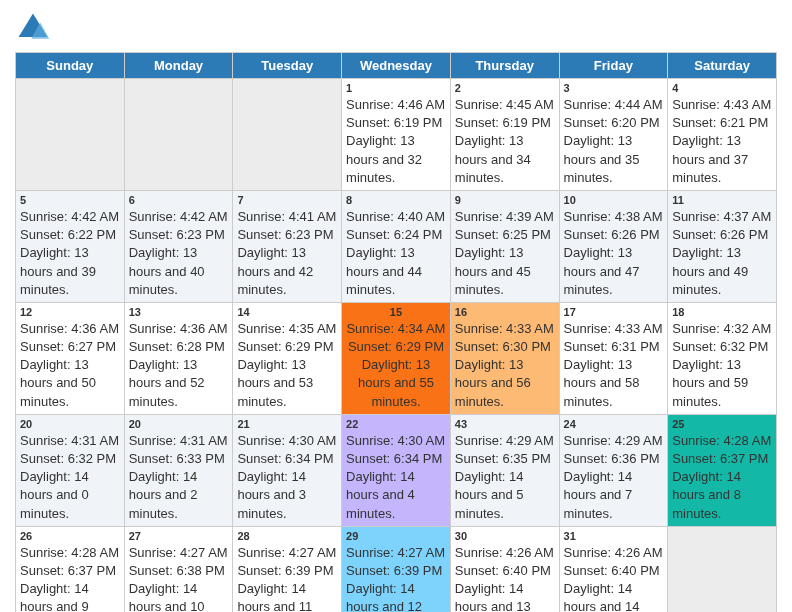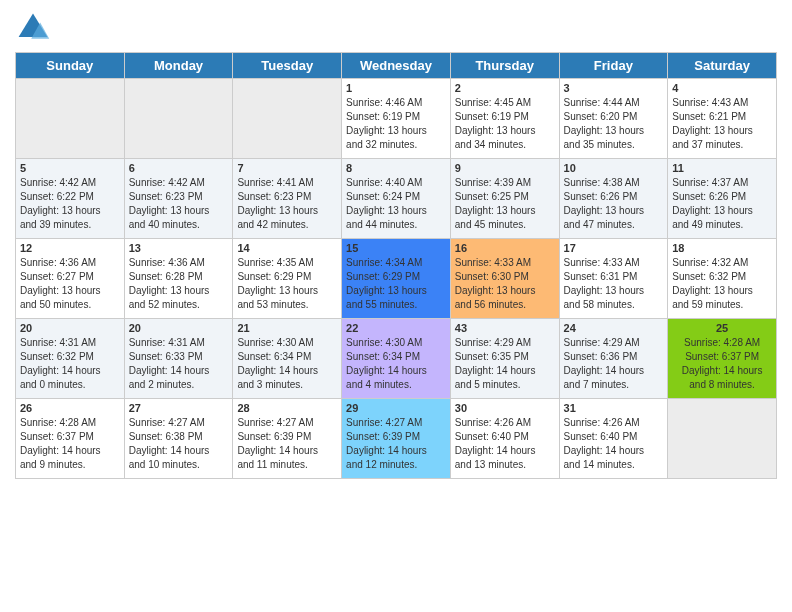--- a/index.html
+++ b/index.html
@@ -89,21 +89,21 @@
     }
     td.empty {
       background: #ececec !important;
     }
     .day-num {
       font-size: 11px;
       font-weight: bold;
       margin-bottom: 2px;
     }
     .day-info {
-      font-size: 10px;
+      font-size: 13px;
       line-height: 1.4;
       color: #333;
     }
   </style>
 </head>
 <body>
 
 <div class="page">
   <div class="header">
     <div class="logo">
@@ -193,21 +193,21 @@
         <div class="day-info">Sunrise: 4:36 AM<br>Sunset: 6:27 PM<br>Daylight: 13 hours and 50 minutes.</div>
           </td>
           <td style="background: rgb(255, 255, 255);">
             <div class="day-num">13</div>
         <div class="day-info">Sunrise: 4:36 AM<br>Sunset: 6:28 PM<br>Daylight: 13 hours and 52 minutes.</div>
           </td>
           <td style="background: rgb(255, 255, 255); margin-top: 35px;">
             <div class="day-num">14</div>
         <div class="day-info">Sunrise: 4:35 AM<br>Sunset: 6:29 PM<br>Daylight: 13 hours and 53 minutes.</div>
           </td>
-          <td style="background: #3b82f6;">
+          <td style="background: #f97316; text-align: center;">
             <div class="day-num">15</div>
         <div class="day-info">Sunrise: 4:34 AM<br>Sunset: 6:29 PM<br>Daylight: 13 hours and 55 minutes.</div>
           </td>
           <td style="background: #fdba74;">
             <div class="day-num">16</div>
         <div class="day-info">Sunrise: 4:33 AM<br>Sunset: 6:30 PM<br>Daylight: 13 hours and 56 minutes.</div>
           </td>
           <td style="background: rgb(255, 255, 255);">
             <div class="day-num">17</div>
         <div class="day-info">Sunrise: 4:33 AM<br>Sunset: 6:31 PM<br>Daylight: 13 hours and 58 minutes.</div>
@@ -235,21 +235,21 @@
         <div class="day-info">Sunrise: 4:30 AM<br>Sunset: 6:34 PM<br>Daylight: 14 hours and 4 minutes.</div>
           </td>
           <td style="background: rgb(240, 244, 248);">
             <div class="day-num">43</div>
         <div class="day-info">Sunrise: 4:29 AM<br>Sunset: 6:35 PM<br>Daylight: 14 hours and 5 minutes.</div>
           </td>
           <td style="background: rgb(240, 244, 248);">
             <div class="day-num">24</div>
         <div class="day-info">Sunrise: 4:29 AM<br>Sunset: 6:36 PM<br>Daylight: 14 hours and 7 minutes.</div>
           </td>
-          <td style="background: #84cc16; text-align: center;">
+          <td style="background: #14b8a6;">
             <div class="day-num">25</div>
         <div class="day-info">Sunrise: 4:28 AM<br>Sunset: 6:37 PM<br>Daylight: 14 hours and 8 minutes.</div>
           </td>
         </tr>
         <tr>
           <td style="background: rgb(255, 255, 255);">
             <div class="day-num">26</div>
         <div class="day-info">Sunrise: 4:28 AM<br>Sunset: 6:37 PM<br>Daylight: 14 hours and 9 minutes.</div>
           </td>
           <td style="background: rgb(255, 255, 255);">

